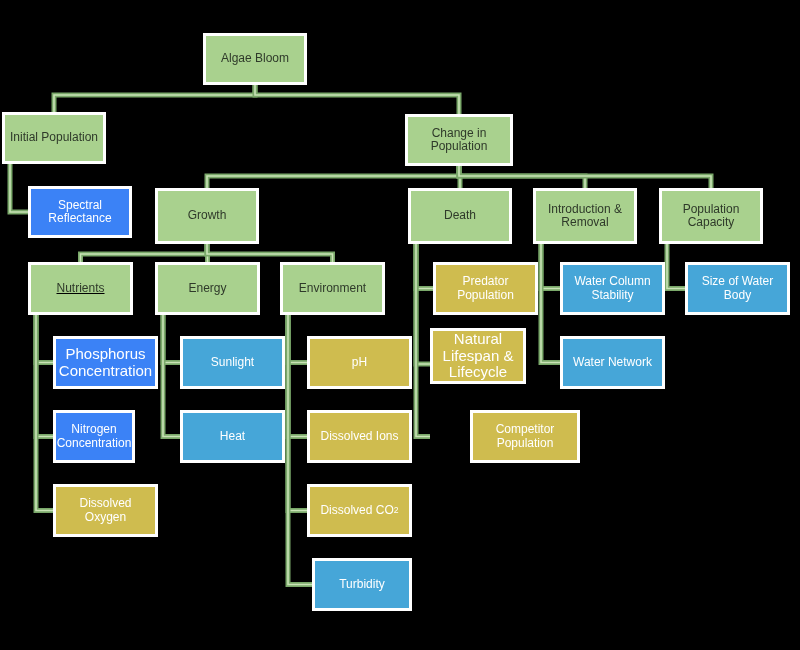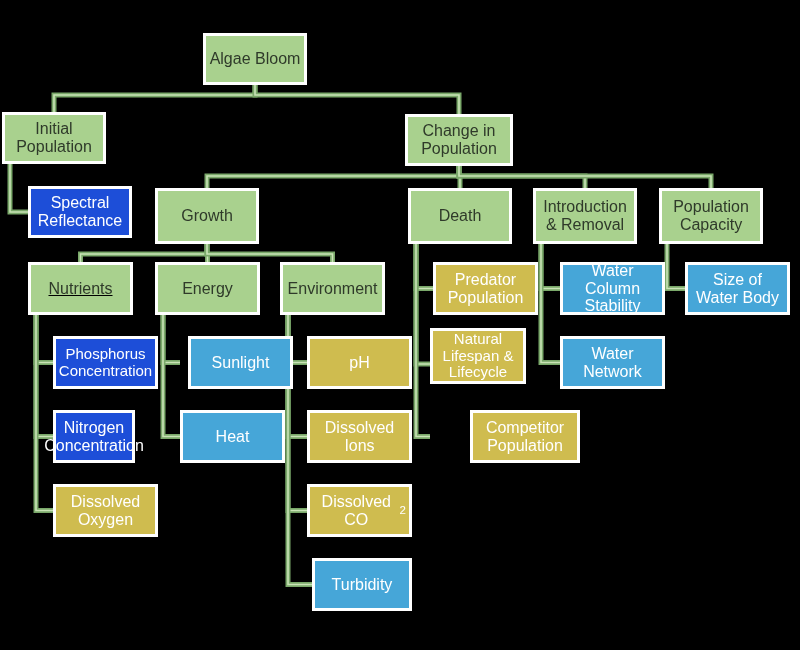--- a/index.html
+++ b/index.html
@@ -10,24 +10,24 @@
 
   .node{position:absolute;box-sizing:border-box;
         display:flex;align-items:center;justify-content:center;
         text-align:center;line-height:1.12;
         border:3px solid #ffffff;
         background:#ffffff;}
   .node .inner{width:100%;height:100%;
         display:flex;align-items:center;justify-content:center;
         text-align:center;padding:0 3px;box-sizing:border-box;}
   .t-green  .inner{background:#a9d18e;color:#2f3a2a;}
-  .t-orange .inner{background:#1d4ed8;color:#ffffff;}
+  .t-orange .inner{background:#3b82f6;color:#ffffff;}
   .t-blue   .inner{background:#46a6d8;color:#ffffff;}
   .t-gold   .inner{background:#cfbc4f;color:#ffffff;}
-  .fs15{font-size:16px;}
+  .fs15{font-size:12px;}
   .fs14{font-size:15px;}
   sub{font-size:.72em;vertical-align:-0.25em;}
 </style>
 </head>
 <body>
 
 <div id="stage">
   <svg id="wires">
       <polyline points="255,85 255,95 54,95 54,112" fill="none" stroke="#7aa86a" stroke-width="5" stroke-linejoin="miter"></polyline>
       <polyline points="255,85 255,95 54,95 54,112" fill="none" stroke="#c9e3b6" stroke-width="1.6" stroke-linejoin="miter"></polyline>
@@ -119,21 +119,21 @@
       </div>
       <div class="node t-blue fs15" style="left: 560px; top: 262px; width: 105px; height: 53px;">
         <div class="inner">Water Column Stability</div>
       </div>
       <div class="node t-blue fs15" style="left: 685px; top: 262px; width: 105px; height: 53px;">
         <div class="inner">Size of Water Body</div>
       </div>
       <div class="node t-orange fs14" style="left: 53px; top: 336px; width: 105px; height: 53px;">
         <div class="inner">Phosphorus Concentration</div>
       </div>
-      <div class="node t-blue fs15" style="left: 188px; top: 336px; width: 105px; height: 53px;">
+      <div class="node t-blue fs15" style="left: 180px; top: 336px; width: 105px; height: 53px;">
         <div class="inner">Sunlight</div>
       </div>
       <div class="node t-gold fs15" style="left: 307px; top: 336px; width: 105px; height: 53px; justify-content: flex-end;">
         <div class="inner">pH</div>
       </div>
       <div class="node t-gold fs14" style="left: 430px; top: 328px; width: 96px; height: 56px;">
         <div class="inner">Natural Lifespan &amp; Lifecycle</div>
       </div>
       <div class="node t-blue fs15" style="left: 560px; top: 336px; width: 105px; height: 53px;">
         <div class="inner">Water Network</div>

